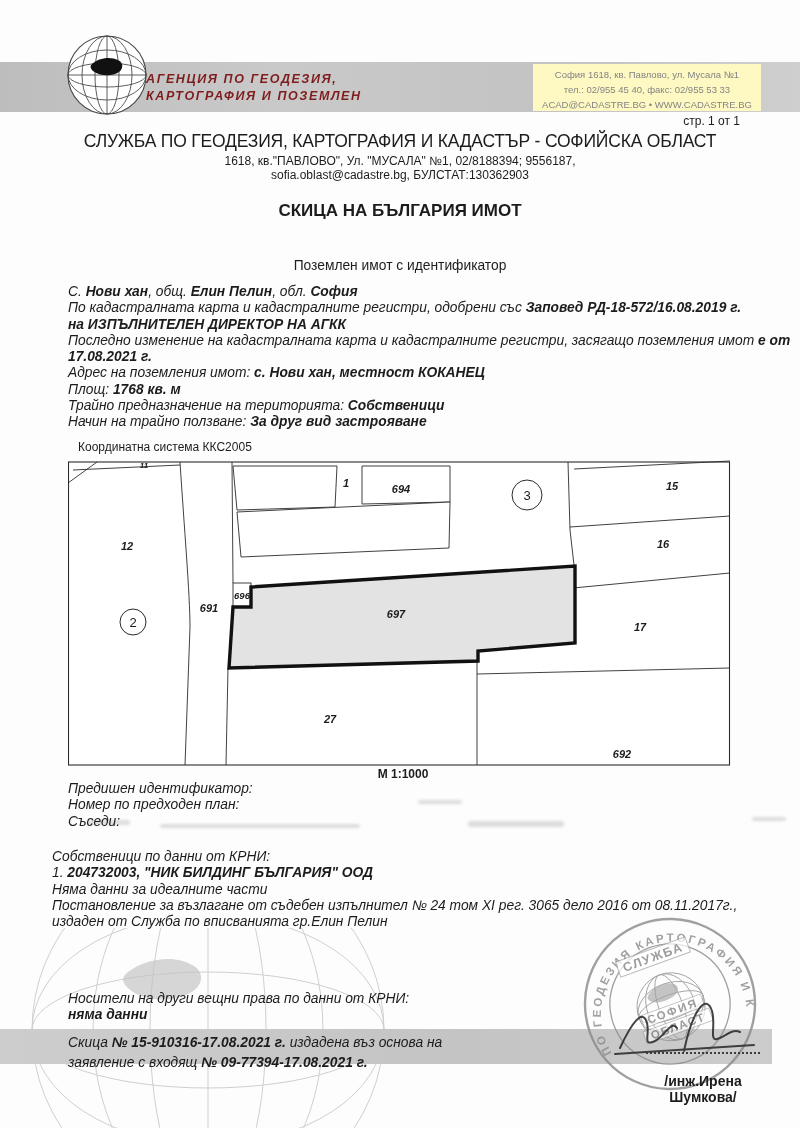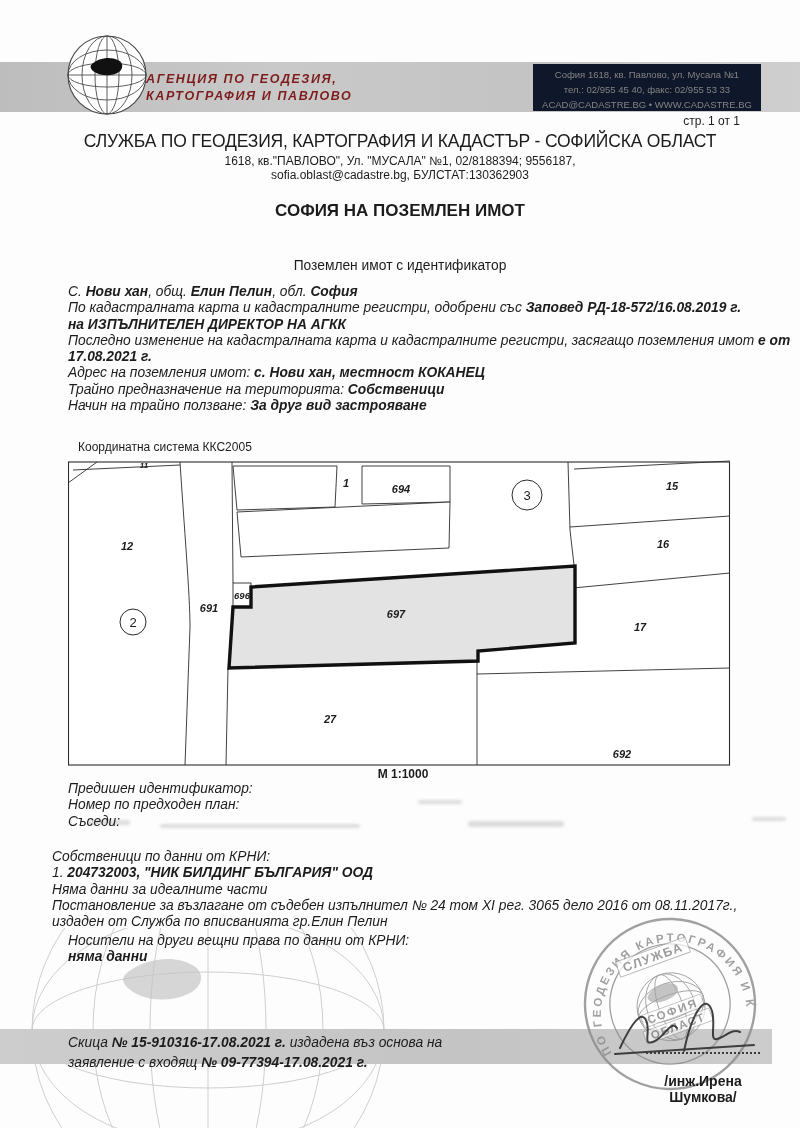--- a/index.html
+++ b/index.html
@@ -8,21 +8,21 @@
     background:#fdfdfd;color:#1c1c1c;
     font-family:"Liberation Sans",sans-serif;
   }
   .abs{position:absolute;}
   .center{text-align:center;}
   .b{font-weight:bold;}
   .tline{white-space:nowrap;font-style:italic;}
   
   .band{left:0;top:62px;width:800px;height:50px;
     background:linear-gradient(90deg,#bdbdbd 0%,#c9c9c9 35%,#c3c3c3 70%,#cfcfcf 100%);z-index:1;}
-  .contact-box{left:533px;top:64px;width:228px;height:47px;background:#0f172a;z-index:2;
+  .contact-box{left:533px;top:64px;width:228px;height:47px;background:#fef9c3;z-index:2;
     font-size:9.5px;line-height:15px;color:#838383;text-align:center;padding-top:3px;box-sizing:border-box;}
   .agency-name{left:146px;top:71px;z-index:3;color:#7f1d1d;font-weight:bold;font-style:italic;
     font-size:12.5px;line-height:17px;letter-spacing:1.6px;}
   .page-label{right:60px;top:114px;font-size:12px;z-index:3;}
   .office-title{left:0;top:131px;width:800px;font-size:17.5px;letter-spacing:-0.2px;z-index:3;}
   .office-sub{left:0;width:800px;font-size:12px;z-index:3;}
   .doc-title{left:0;top:201px;width:800px;font-size:17px;font-weight:bold;z-index:3;}
   .doc-subtitle{left:0;top:258px;width:800px;font-size:13.8px;z-index:3;}
   
   .textblock{font-size:13.8px;line-height:16.3px;z-index:3;}
@@ -53,45 +53,46 @@
   <ellipse cx="43" cy="42" rx="25" ry="39" fill="none" stroke="#4c4c4c" stroke-width="0.9"></ellipse>
   <ellipse cx="43" cy="42" rx="39" ry="12" fill="none" stroke="#4c4c4c" stroke-width="0.9"></ellipse>
   <ellipse cx="43" cy="42" rx="39" ry="25" fill="none" stroke="#4c4c4c" stroke-width="0.9"></ellipse>
   <line x1="43" y1="3" x2="43" y2="81" stroke="#4c4c4c" stroke-width="0.9"></line>
   <line x1="4" y1="42" x2="82" y2="42" stroke="#4c4c4c" stroke-width="0.9"></line>
   <path d="M28,31 c6,-6 18,-8 26,-4 c6,3 5,9 1,12 c-7,5 -20,4 -26,-1 c-3,-3 -3,-5 -1,-7 z" fill="#111111" stroke="none"></path>
 </svg>
 
 <div class="abs agency-name">
   <div>АГЕНЦИЯ ПО ГЕОДЕЗИЯ,</div>
-  <div>КАРТОГРАФИЯ И ПАВЛОВО</div>
+  <div>КАРТОГРАФИЯ И ПОЗЕМЛЕН</div>
 </div>
 
 <div class="abs contact-box">
   <div>София 1618, кв. Павлово, ул. Мусала №1</div>
   <div>тел.: 02/955 45 40, факс: 02/955 53 33</div>
   <div>ACAD@CADASTRE.BG • WWW.CADASTRE.BG</div>
 </div>
 
 <div class="abs page-label">стр. 1 от 1</div>
 
 <div class="abs center office-title">СЛУЖБА ПО ГЕОДЕЗИЯ, КАРТОГРАФИЯ И КАДАСТЪР - СОФИЙСКА ОБЛАСТ</div>
 <div class="abs center office-sub" style="top:154px;">1618, кв."ПАВЛОВО", Ул. "МУСАЛА" №1, 02/8188394; 9556187,</div>
 <div class="abs center office-sub" style="top:168px;">sofia.oblast@cadastre.bg, БУЛСТАТ:130362903</div>
 
-<div class="abs center doc-title">СОФИЯ НА ПОЗЕМЛЕН ИМОТ</div>
+<div class="abs center doc-title">СКИЦА НА БЪЛГАРИЯ ИМОТ</div>
 <div class="abs center doc-subtitle">Поземлен имот с идентификатор</div>
 
 <div class="abs textblock" style="left:68px;top:284px;width:690px;">
     <div class="tline"><span>С. </span><span class="b">Нови хан</span><span>, общ. </span><span class="b">Елин Пелин</span><span>, обл. </span><span class="b">София</span></div>
     <div class="tline"><span>По кадастралната карта и кадастралните регистри, одобрени със </span><span class="b">Заповед РД-18-572/16.08.2019 г.</span></div>
     <div class="tline"><span class="b">на ИЗПЪЛНИТЕЛЕН ДИРЕКТОР НА АГКК</span></div>
     <div class="tline"><span>Последно изменение на кадастралната карта и кадастралните регистри, засягащо поземления имот </span><span class="b">е от</span></div>
     <div class="tline"><span class="b">17.08.2021 г.</span></div>
     <div class="tline"><span>Адрес на поземления имот: </span><span class="b">с. Нови хан, местност КОКАНЕЦ</span></div>
+    <div class="tline"><span>Площ: </span><span class="b">1768 кв. м</span></div>
     <div class="tline"><span>Трайно предназначение на територията: </span><span class="b">Собственици</span></div>
     <div class="tline"><span>Начин на трайно ползване: </span><span class="b">За друг вид застрояване</span></div>
   </div>
 
 <div class="abs coordsys">Координатна система ККС2005</div>
 
 <svg class="abs" style="left:68px;top:455px;z-index:2;" width="670" height="316" viewBox="0 0 670 316">
 
   <rect x="0.5" y="7" width="661" height="303" fill="#ffffff" stroke="#2b2b2b" stroke-width="1.1"></rect>
 
@@ -152,21 +153,21 @@
 <div class="smudge" style="left:752px;top:817px;width:34px;height:4px;"></div>
 
 <div class="abs textblock" style="left:52px;top:849px;width:700px;">
     <div class="tline"><span>Собственици по данни от КРНИ:</span></div>
     <div class="tline"><span>1. </span><span class="b">204732003, "НИК БИЛДИНГ БЪЛГАРИЯ" ООД</span></div>
     <div class="tline"><span>Няма данни за идеалните части</span></div>
     <div class="tline"><span>Постановление за възлагане от съдебен изпълнител № 24 том XI рег. 3065 дело 2016 от 08.11.2017г.,</span></div>
     <div class="tline"><span>издаден от Служба по вписванията гр.Елин Пелин</span></div>
   </div>
 
-<div class="abs textblock" style="left:68px;top:933px;width:690px;">
+<div class="abs textblock" style="left:68px;top:991px;width:690px;">
     <div class="tline"><span>Носители на други вещни права по данни от КРНИ:</span></div>
     <div class="tline"><span class="b">няма данни</span></div>
   </div>
 
 <div class="abs footer-band"></div>
 
 <svg class="abs watermark-globe" width="400" height="200" viewBox="0 0 400 200">
   <g stroke="#bfbfbf" stroke-width="1" fill="none" opacity="0.75">
     <circle cx="198" cy="102" r="176"></circle>
     <ellipse cx="198" cy="102" rx="58" ry="176"></ellipse>

